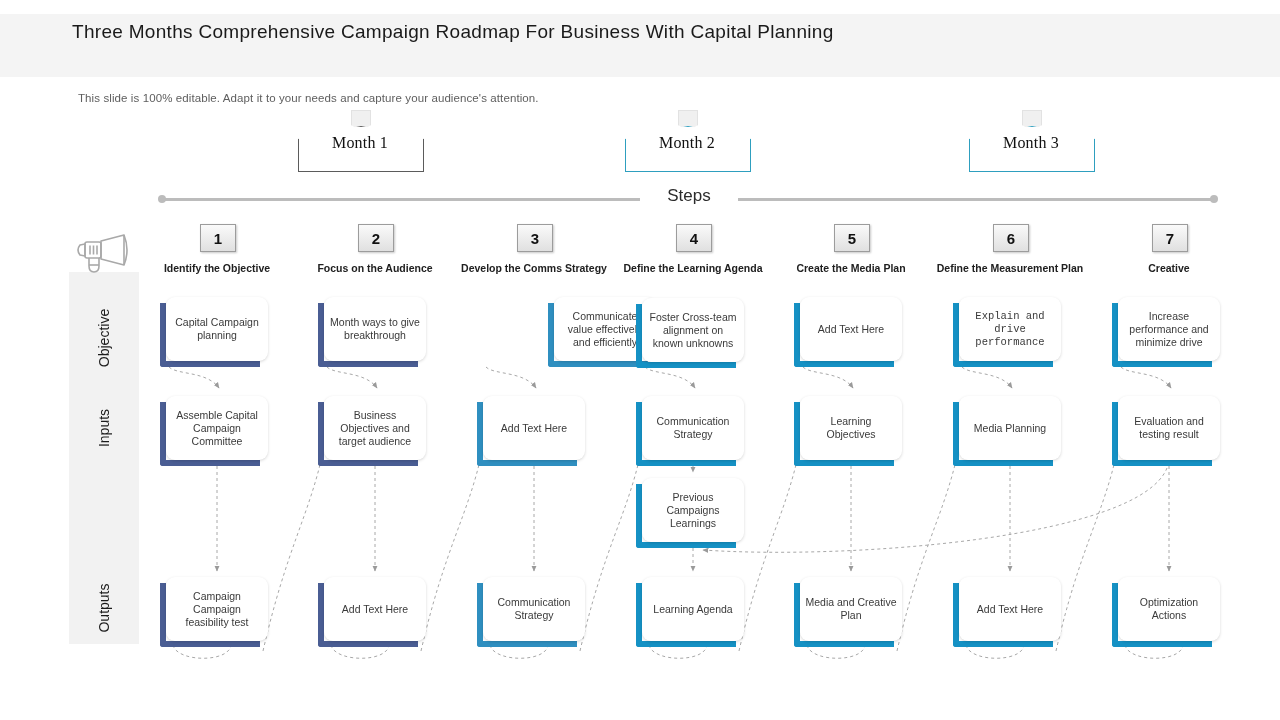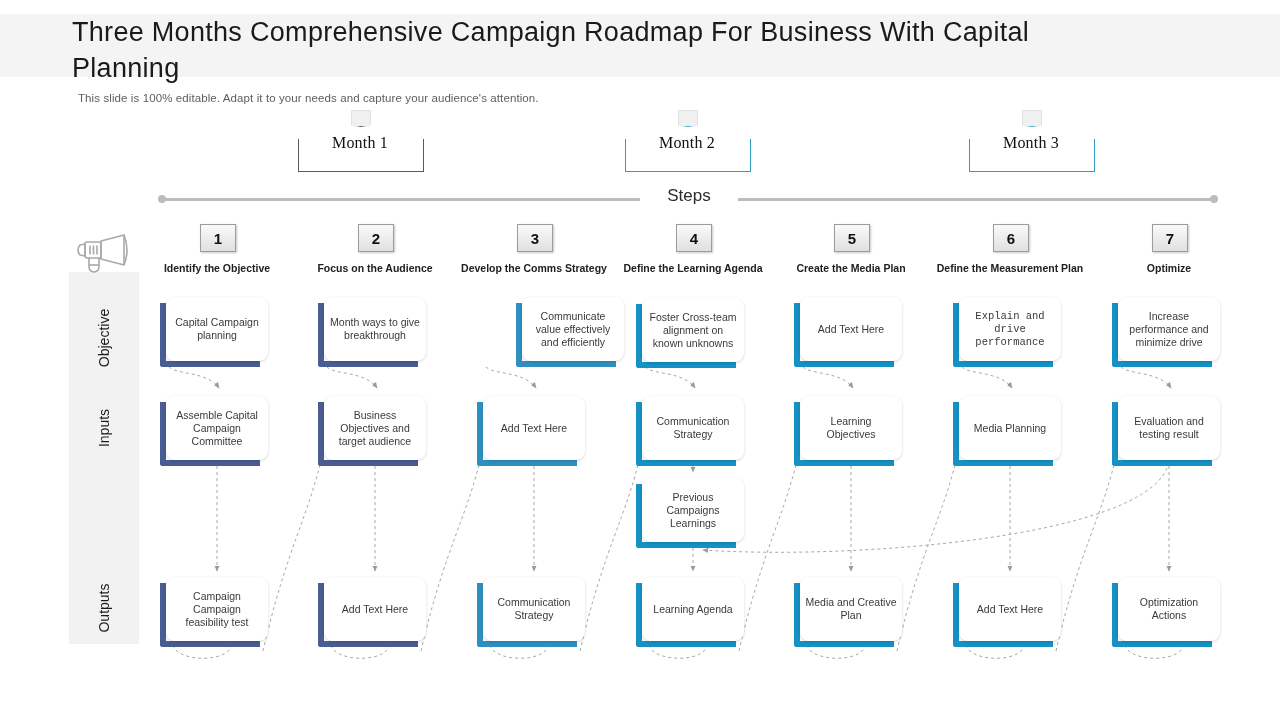--- a/index.html
+++ b/index.html
@@ -10,21 +10,21 @@
   }
   .slide{position:absolute;inset:0;}
 
   
   .title-band{
     position:absolute;left:0;top:14px;width:1280px;height:63px;
     background:#f4f4f4;
   }
   .title{
     position:absolute;left:72px;top:14px;width:1060px;
-    font-size:27px;line-height:36px;color:#1a1a1a;font-weight:400;
+    font-size:19px;line-height:36px;color:#1a1a1a;font-weight:400;
     letter-spacing:.3px;
   }
   .subtitle{
     position:absolute;left:78px;top:92px;width:900px;
     font-size:11.5px;color:#5e5e5e;letter-spacing:.1px;
   }
 
   
   .month{
     position:absolute;width:124px;height:44px;
@@ -238,21 +238,21 @@
         </div>
       </div>
       <div class="card" style="left: 375px; top: 577px; height: 64px; --ac: #4a5d93;">
         <div class="accent"></div>
         <div class="body">
           <div class="txt">Add Text Here</div>
         </div>
       </div>
       <div class="chip" style="left: 534px; top: 224px;">3</div>
       <div class="steptitle" style="left: 534px; top: 262px;">Develop the Comms Strategy</div>
-      <div class="card" style="left: 502px; top: 297px; height: 64px; margin-left: 20px; --ac: #2f8fc0;">
+      <div class="card" style="left: 534px; top: 297px; height: 64px; margin-left: 20px; --ac: #2f8fc0;">
         <div class="accent"></div>
         <div class="body">
           <div class="txt">Communicate value effectively and efficiently</div>
         </div>
       </div>
       <div class="card" style="left: 534px; top: 396px; height: 64px; --ac: #2f8fc0;">
         <div class="accent"></div>
         <div class="body">
           <div class="txt">Add Text Here</div>
         </div>
@@ -323,21 +323,21 @@
           <div class="txt">Media Planning</div>
         </div>
       </div>
       <div class="card" style="left: 1010px; top: 577px; height: 64px; --ac: #1591c4;">
         <div class="accent"></div>
         <div class="body">
           <div class="txt">Add Text Here</div>
         </div>
       </div>
       <div class="chip" style="left: 1169px; top: 224px;">7</div>
-      <div class="steptitle" style="left: 1169px; top: 262px;">Optimize</div>
+      <div class="steptitle" style="left: 1169px; top: 262px;">Creative</div>
       <div class="card" style="left: 1169px; top: 297px; height: 64px; --ac: #1591c4;">
         <div class="accent"></div>
         <div class="body">
           <div class="txt">Increase performance and minimize drive</div>
         </div>
       </div>
       <div class="card" style="left: 1169px; top: 396px; height: 64px; --ac: #1591c4;">
         <div class="accent"></div>
         <div class="body">
           <div class="txt">Evaluation and testing result</div>

